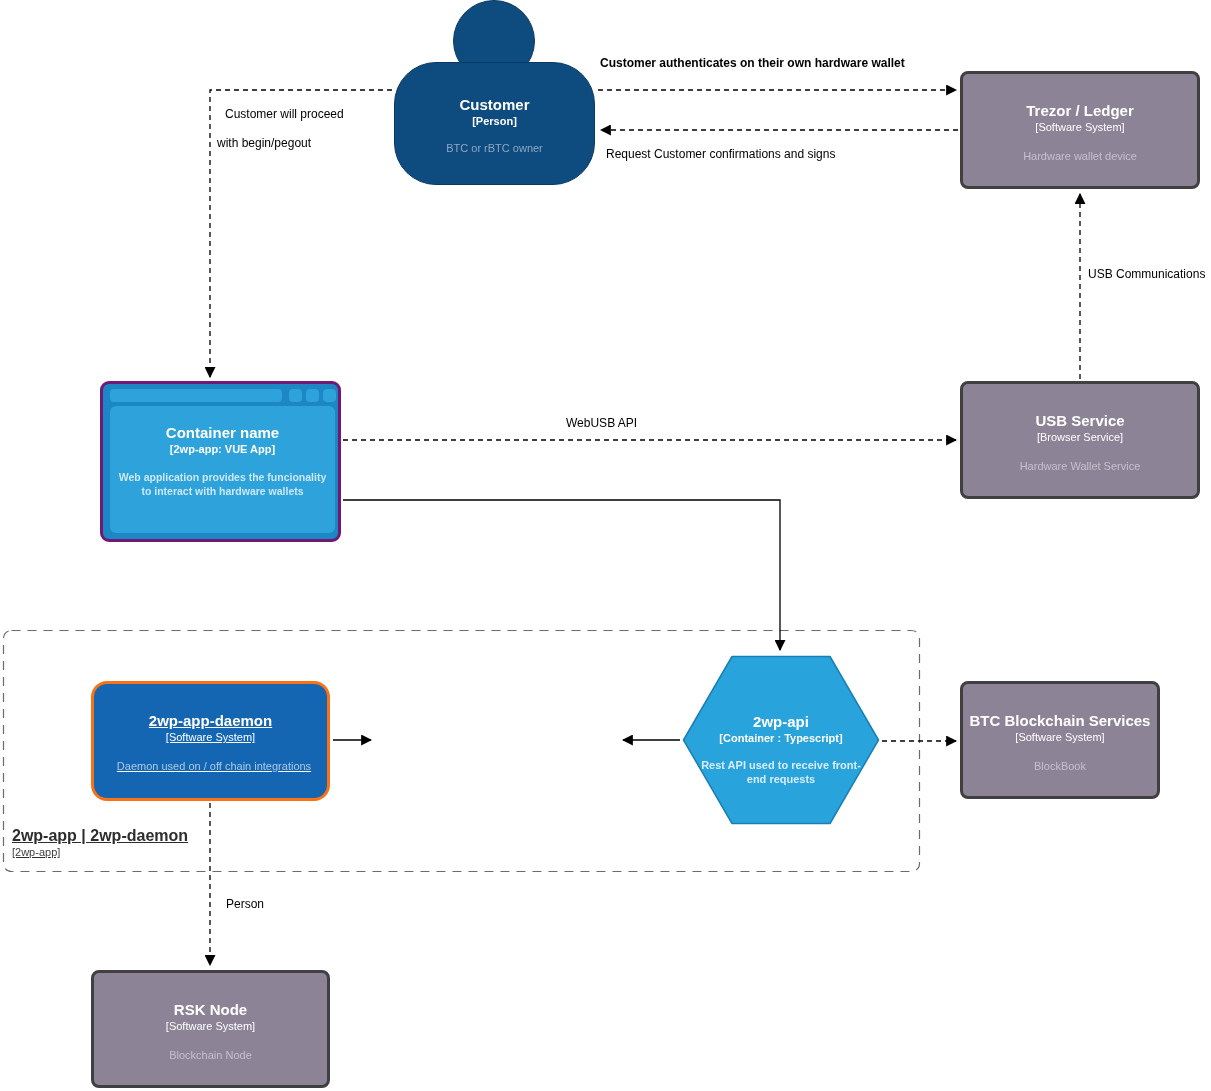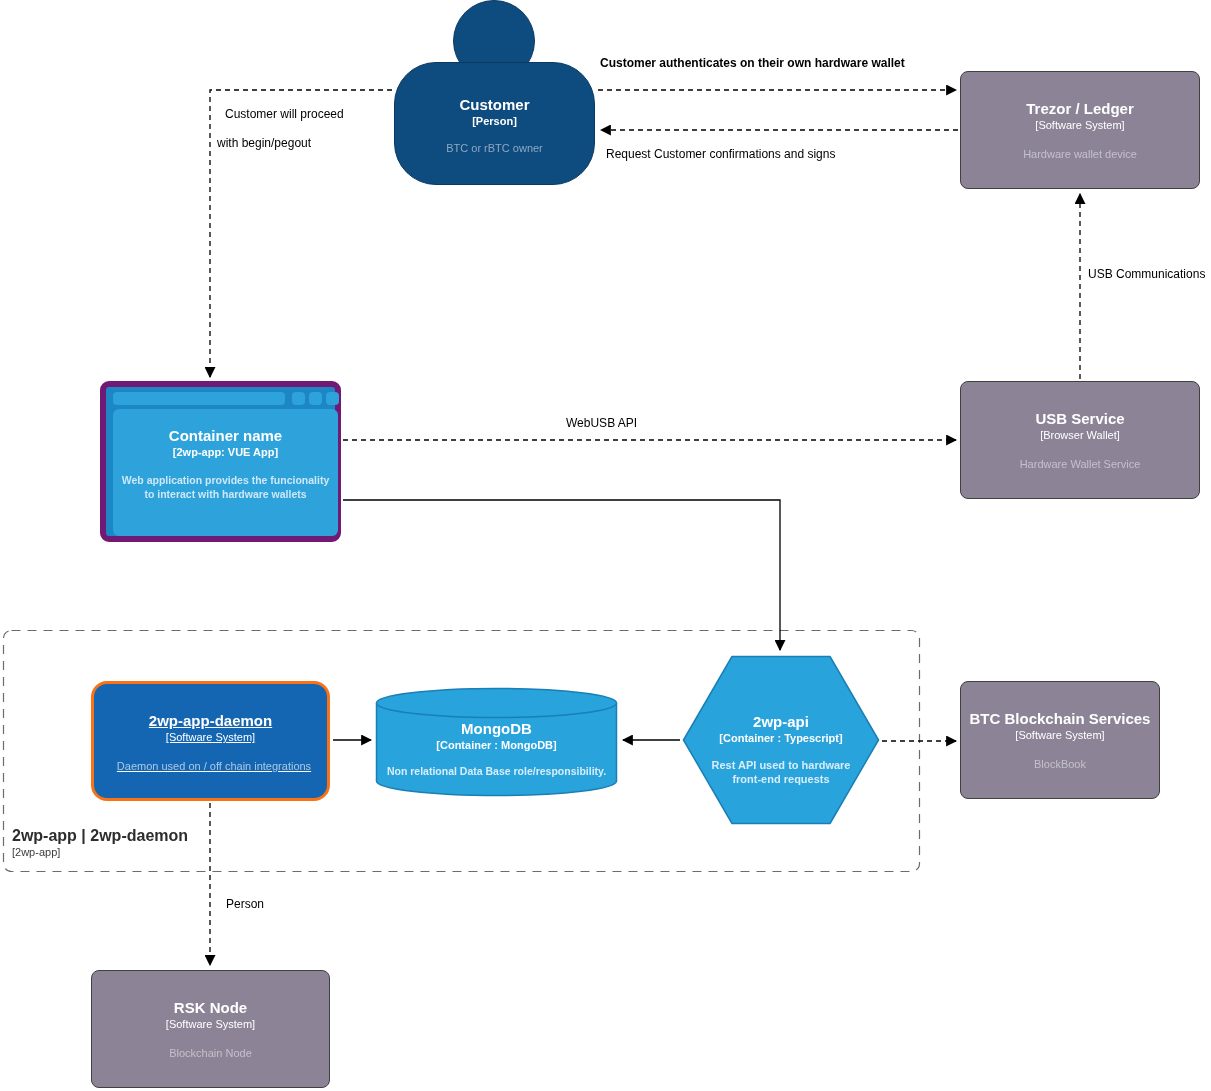--- a/index.html
+++ b/index.html
@@ -8,41 +8,41 @@
     font-family:"Liberation Sans", sans-serif; overflow:hidden;
   }
   svg.overlay { position:absolute; left:0; top:0; }
 
   .node { position:absolute; box-sizing:border-box; text-align:center; color:#fff; }
   .title    { font-size:15px; font-weight:bold; line-height:19px; }
   .subtitle { font-size:11px; line-height:15px; }
   .desc     { font-size:11px; line-height:14px; margin-top:14px; }
 
   
-  .gray { background:#8c8496; border:1px solid #404040; border-radius:8px; padding-top:27px; }
+  .gray { background:#8c8496; border:3px solid #404040; border-radius:8px; padding-top:27px; }
   .gray .desc { color:#c4c0cc; }
 
   
   .person-head {
     position:absolute; width:82px; height:82px; border-radius:50%;
     background:#0e4b7e; border:1px solid #0a3a63; box-sizing:border-box;
   }
   .person-body {
     position:absolute; box-sizing:border-box; background:#0e4b7e; border:1px solid #0a3a63;
     border-radius:42px; text-align:center; color:#fff; padding-top:32px;
   }
   .person-body .subtitle { font-weight:bold; }
   .person-body .desc { color:#8ea8c4; margin-top:12px; }
 
   
   .blue { background:#1566b2; border:3px solid #f97316; border-radius:16px; padding-top:27px;text-decoration:underline; }
   .blue .desc { color:#aac9e6;margin-left:7px; }
 
   
-  .browser { position:absolute; box-sizing:border-box; background:#1d87c5; border:6px solid #701a75; border-radius:9px; }
+  .browser { position:absolute; box-sizing:border-box; background:#1d87c5; border:3px solid #701a75; border-radius:9px; }
   .browser .bar-item { position:absolute; background:#2da2db; border-radius:4px; }
   .browser .body {
     position:absolute; left:7px; top:22px; width:225px; height:127px;
     background:#2da2db; border-radius:6px; text-align:center; color:#fff; padding-top:17px; box-sizing:border-box;
   }
   .browser .subtitle { font-weight:bold; }
   .browser .desc { color:#cde8f7; font-weight:bold; font-size:10.5px; margin-top:13px; padding:0 4px; }
 
   
   .shape-text { position:absolute; left:0; top:0; width:100%; height:100%; text-align:center; color:#fff; box-sizing:border-box; }
@@ -109,68 +109,55 @@
     <div class="bar-item" style="left:220px;top:5px;width:13px;height:13px;"></div>
     <div class="body">
       <div class="title">Container name</div>
       <div class="subtitle">[2wp-app: VUE App]</div>
       <div class="desc">Web application provides the funcionality to interact with hardware wallets</div>
     </div>
   </div>
 
   <div class="node gray" style="left:960px;top:381px;width:240px;height:118px;">
     <div class="title">USB Service</div>
-    <div class="subtitle">[Browser Wallet]</div>
+    <div class="subtitle">[Browser Service]</div>
     <div class="desc">Hardware Wallet Service</div>
   </div>
 
   <div class="node blue" style="left:91px;top:681px;width:239px;height:120px;">
     <div class="title">2wp-app-daemon</div>
     <div class="subtitle">[Software System]</div>
     <div class="desc">Daemon used on / off chain integrations</div>
   </div>
 
-  <div class="cyl" style="left:375px;top:687px;width:243px;height:110px;">
-    <svg width="243" height="110" viewBox="0 0 243 110">
-      <ellipse cx="121.5" cy="94" rx="120" ry="14.5" fill="#29a3dc" stroke="#1a7fb5" stroke-width="1.5"></ellipse>
-      <rect x="1.5" y="16" width="240" height="78" fill="#29a3dc"></rect>
-      <path d="M1.5,16 V94 M241.5,16 V94" stroke="#1a7fb5" stroke-width="1.5" fill="none"></path>
-      <ellipse cx="121.5" cy="16" rx="120" ry="14.5" fill="#29a3dc" stroke="#1a7fb5" stroke-width="1.5"></ellipse>
-    </svg>
-    <div class="shape-text">
-      <div class="title">MongoDB</div>
-      <div class="subtitle">[Container : MongoDB]</div>
-      <div class="desc">Non relational Data Base role/responsibility.</div>
-    </div>
-  </div>
 
   <div class="hexa" style="left:682px;top:655px;width:198px;height:170px;">
     <svg width="198" height="170" viewBox="0 0 198 170">
       <polygon points="50,1.5 148,1.5 196.5,85 148,168.5 50,168.5 1.5,85" fill="#29a3dc" stroke="#1a7fb5" stroke-width="1.5" stroke-linejoin="round"></polygon>
     </svg>
     <div class="shape-text">
       <div class="title">2wp-api</div>
       <div class="subtitle">[Container : Typescript]</div>
-      <div class="desc">Rest API used to hardware front-end requests</div>
+      <div class="desc">Rest API used to receive front-end requests</div>
     </div>
   </div>
 
   <div class="node gray" style="left:960px;top:681px;width:200px;height:118px;">
     <div class="title">BTC Blockchain Services</div>
     <div class="subtitle">[Software System]</div>
     <div class="desc">BlockBook</div>
   </div>
 
   <div class="node gray" style="left:91px;top:970px;width:239px;height:118px;">
     <div class="title">RSK Node</div>
     <div class="subtitle">[Software System]</div>
     <div class="desc">Blockchain Node</div>
   </div>
 
-  <div class="boundary-label" style="left:12px;top:826px;">
+  <div class="boundary-label" style="left:12px;top:826px;text-decoration:underline;">
     <div class="b-title">2wp-app | 2wp-daemon</div>
     <div class="b-sub">[2wp-app]</div>
   </div>
 
   <div class="edge-label" style="left:600px;top:56px;font-weight:bold;">Customer authenticates on their own hardware wallet</div>
   <div class="edge-label" style="left:606px;top:147px;">Request Customer confirmations and signs</div>
   <div class="edge-label" style="left:217px;top:107px;margin-left:8px;">Customer will proceed</div>
   <div class="edge-label" style="left:217px;top:136px;">with begin/pegout</div>
   <div class="edge-label" style="left:1088px;top:267px;">USB Communications</div>
   <div class="edge-label" style="left:566px;top:416px;">WebUSB API</div>

